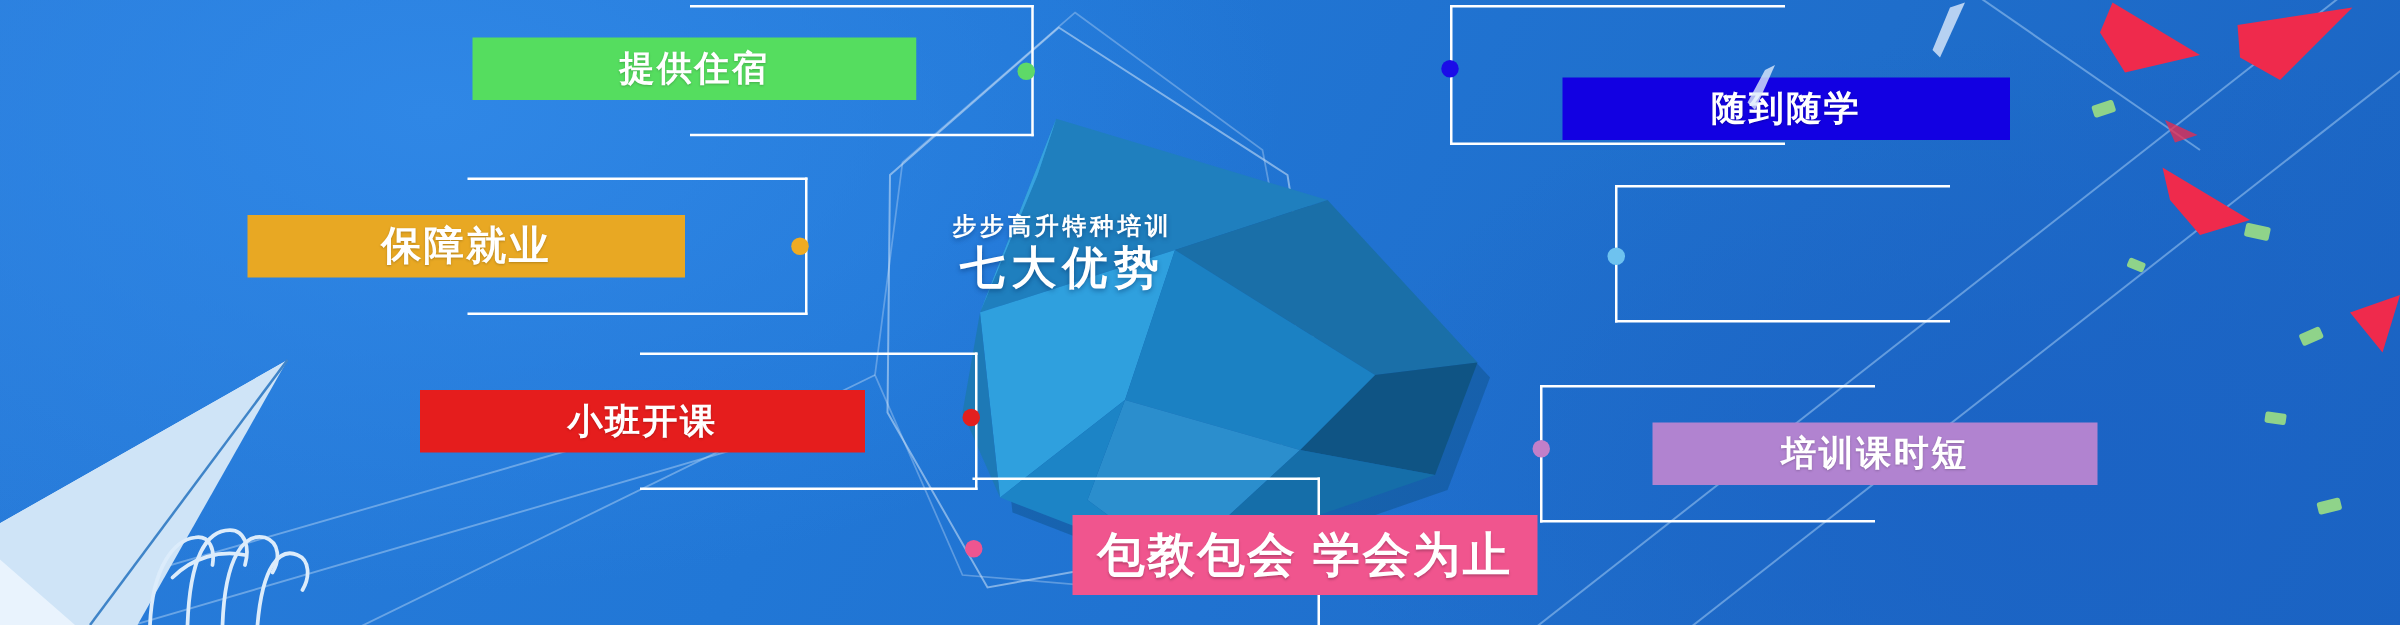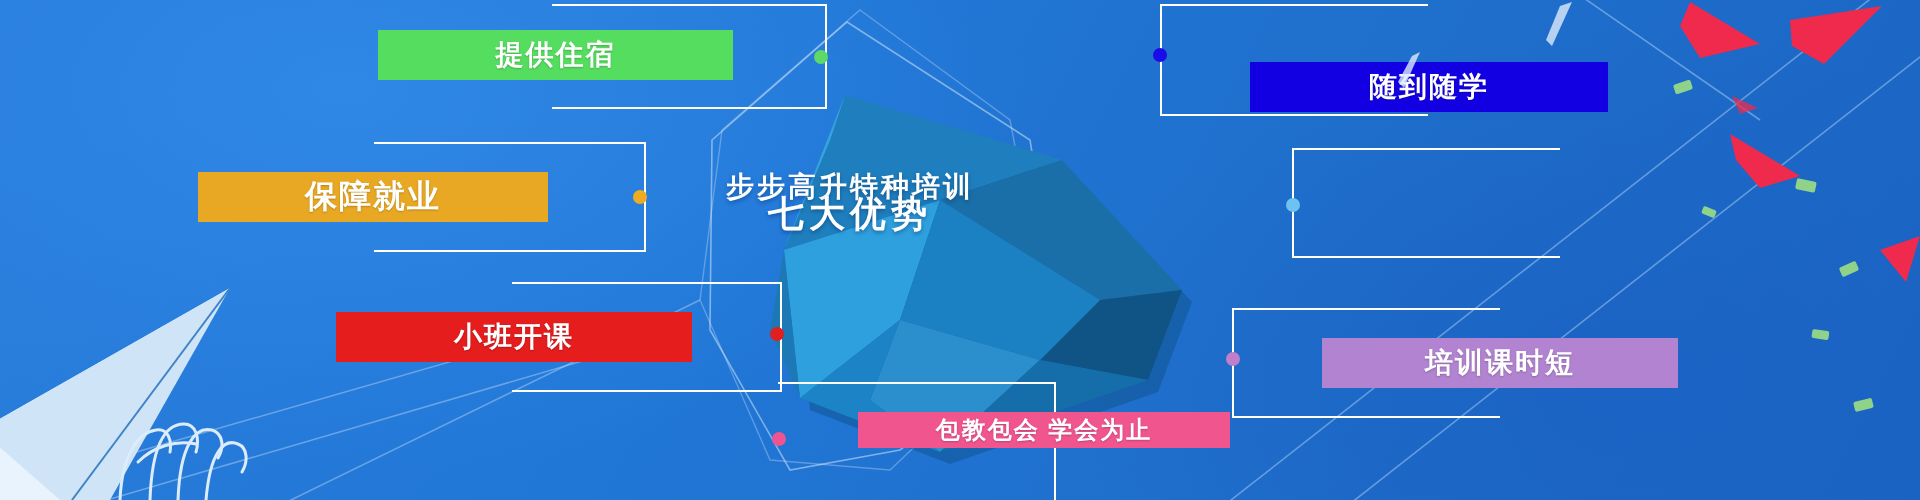--- a/index.html
+++ b/index.html
@@ -31,21 +31,21 @@
   }
 
   
   .dot{position:absolute;width:14px;height:14px;border-radius:50%;}
 
   
   .ctr-title{
     position:absolute;color:#fff;text-align:center;white-space:nowrap;
     font-weight:700;text-shadow:0 2px 4px rgba(0,40,90,.45);
   }
-  #ctr-sub{left:640px;top:168px;width:420px;font-size:28px;letter-spacing:3px;}
+  #ctr-sub{left:640px;top:168px;width:420px;font-size:19px;letter-spacing:3px;}
   #ctr-main{left:640px;top:190px;width:420px;font-size:36px;letter-spacing:5px;}
 </style>
 </head>
 <body>
 
 <div id="stage">
 
   <svg class="svgl" width="1920" height="500">
     <g stroke="#9ec9f2" stroke-opacity="0.55" stroke-width="1.6" fill="none">
       <line x1="1920" y1="-40" x2="1180" y2="540"></line>
@@ -98,21 +98,21 @@
   </div>
   <div class="dot" style="left:633px;top:190px;background:#efab22;"></div>
 
   <div class="frame l" style="left:512px;top:282px;width:270px;height:110px;"></div>
   <div class="chip" style="left:336px;top:312px;width:356px;height:50px;background:#e51d1d;font-size:28px;">
     <span>小班开课</span>
   </div>
   <div class="dot" style="left:770px;top:327px;background:#e21f1f;"></div>
 
   <div class="frame l" style="left:778px;top:382px;width:278px;height:120px;"></div>
-  <div class="chip" style="left:858px;top:412px;width:372px;height:36px;background:#f0558e;font-size:24px;">
+  <div class="chip" style="left:858px;top:412px;width:372px;height:64px;background:#f0558e;font-size:38px;">
     <span>包教包会 学会为止</span>
   </div>
   <div class="dot" style="left:772px;top:432px;background:#ee5590;"></div>
 
   <div class="frame r" style="left:1160px;top:4px;width:268px;height:112px;"></div>
   <div class="chip" style="left:1250px;top:30px;width:358px;height:50px;background:#1200e2;font-size:28px;margin-top:32px;">
     <span>随到随学</span>
   </div>
   <div class="dot" style="left:1153px;top:48px;background:#1a0ce8;"></div>
 

